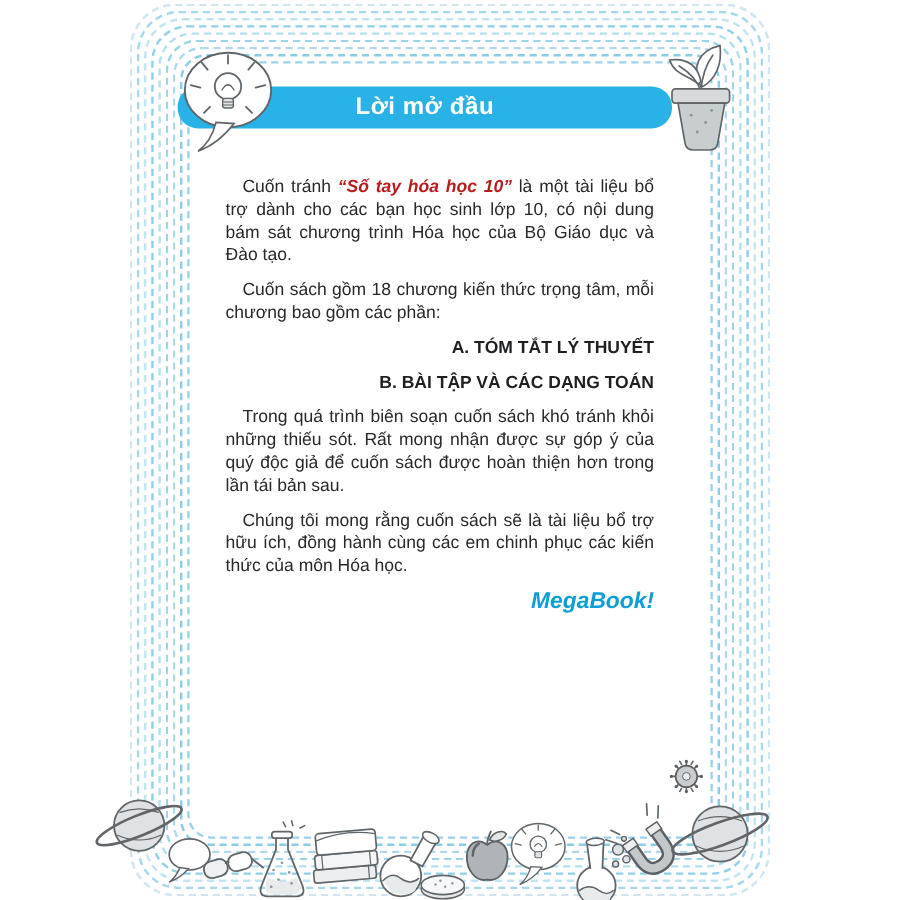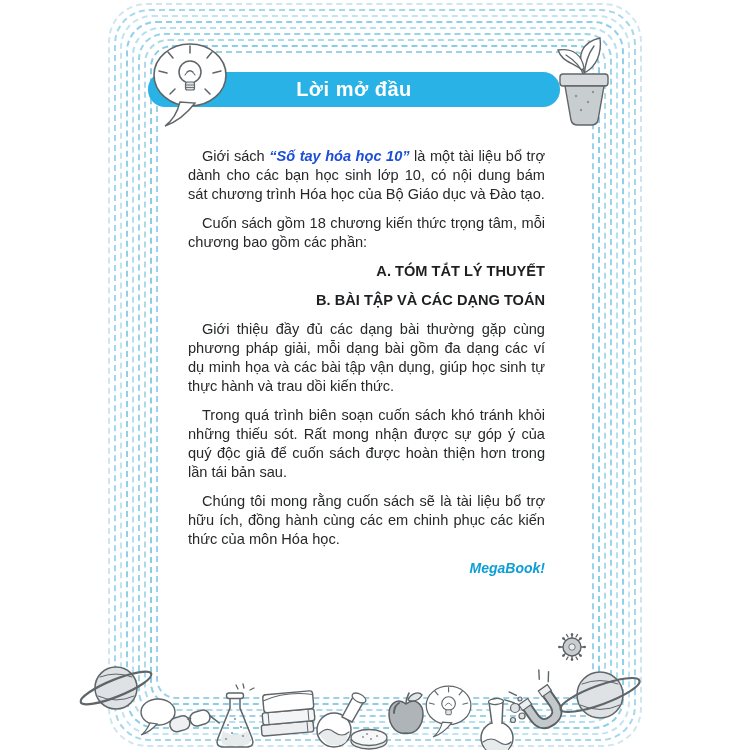--- a/index.html
+++ b/index.html
@@ -25,23 +25,23 @@
 
   .doodle-top,.doodle-bottom{position:absolute;left:0;z-index:4;pointer-events:none;}
   .doodle-top{top:0;}
   .doodle-bottom{top:615px;}
 
   .content{position:absolute;left:83px;top:147px;width:357px;z-index:2;
            font-size:14.6px;line-height:19px;color:#26282a;text-align:justify;}
   .content p{margin:0 0 10px;text-indent:14px;}
   .content h3{margin:2px 0 10px 14px;font-size:14.6px;line-height:19px;color:#1d1f21;
               font-weight:bold;text-align:right;}
-  .hl{color:#1d4ed8;font-weight:bold;font-style:italic;}
+  .hl{color:#b91c1c;font-weight:bold;font-style:italic;}
   .signature{margin-top:4px;text-align:right;color:#0e9ed6;font-weight:bold;
-             font-style:italic;font-size:14px;}
+             font-style:italic;font-size:19px;}
   svg .ln{stroke:#5f6569;stroke-linecap:round;fill:none;}
 </style>
 </head>
 <body>
 
 <div class="stage">
   <div class="page">
 
     <div>
       <div class="rip"></div>
@@ -53,25 +53,24 @@
       <div class="rip"></div>
         <div class="rip"></div>
         <div class="rip"></div>
     </div>
 
     <div class="banner">
       <span class="banner-title">Lời mở đầu</span>
     </div>
 
     <div class="content">
-      <p><span>Giới sách </span><span class="hl">“Số tay hóa học 10”</span><span> là một tài liệu bổ trợ dành cho các bạn học sinh lớp 10, có nội dung bám sát chương trình Hóa học của Bộ Giáo dục và Đào tạo.</span></p>
+      <p><span>Cuốn tránh </span><span class="hl">“Số tay hóa học 10”</span><span> là một tài liệu bổ trợ dành cho các bạn học sinh lớp 10, có nội dung bám sát chương trình Hóa học của Bộ Giáo dục và Đào tạo.</span></p>
       <p>Cuốn sách gồm 18 chương kiến thức trọng tâm, mỗi chương bao gồm các phần:</p>
       <h3>A. TÓM TẮT LÝ THUYẾT</h3>
       <h3>B. BÀI TẬP VÀ CÁC DẠNG TOÁN</h3>
-      <p>Giới thiệu đầy đủ các dạng bài thường gặp cùng phương pháp giải, mỗi dạng bài gồm đa dạng các ví dụ minh họa và các bài tập vận dụng, giúp học sinh tự thực hành và trau dồi kiến thức.</p>
       <p>Trong quá trình biên soạn cuốn sách khó tránh khỏi những thiếu sót. Rất mong nhận được sự góp ý của quý độc giả để cuốn sách được hoàn thiện hơn trong lần tái bản sau.</p>
       <p>Chúng tôi mong rằng cuốn sách sẽ là tài liệu bổ trợ hữu ích, đồng hành cùng các em chinh phục các kiến thức của môn Hóa học.</p>
       <div class="signature">MegaBook!</div>
     </div>
   </div>
 
   <svg class="doodle-top" width="750" height="140" viewBox="0 0 750 140">
     <g transform="translate(152,42)">
       <ellipse cx="38" cy="33" rx="36" ry="31" fill="#fff" stroke="#5f6569" stroke-width="1.6"></ellipse>
       <path d="M28 60 Q24 76 13 84 Q30 78 43 61 Z" fill="#fff" stroke="#5f6569" stroke-width="1.4"></path>

